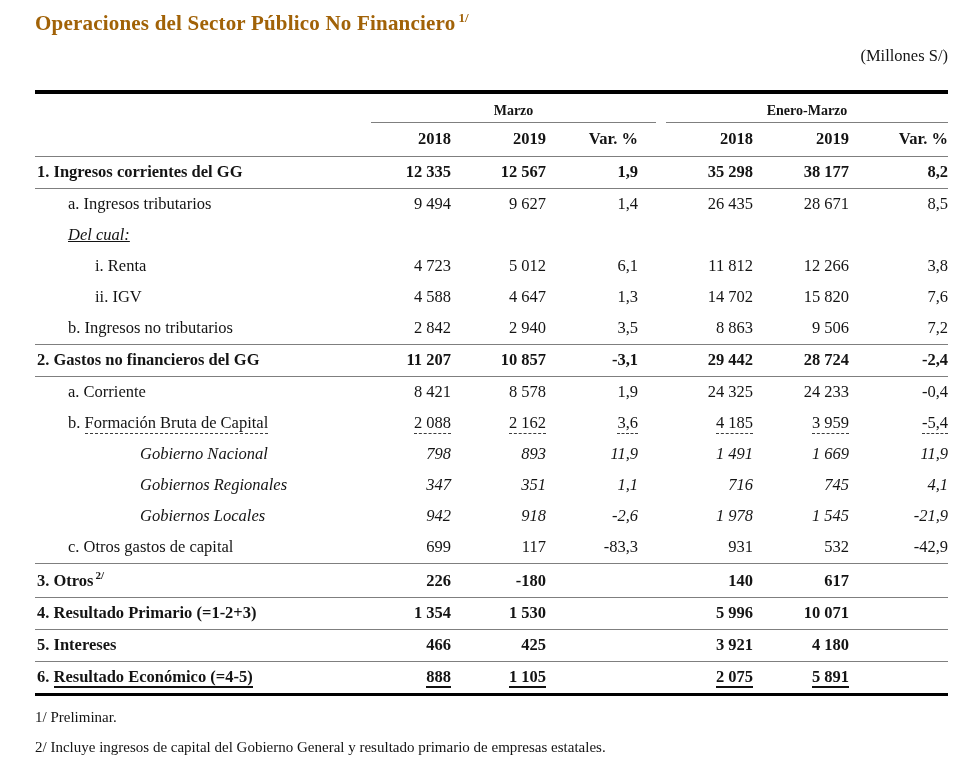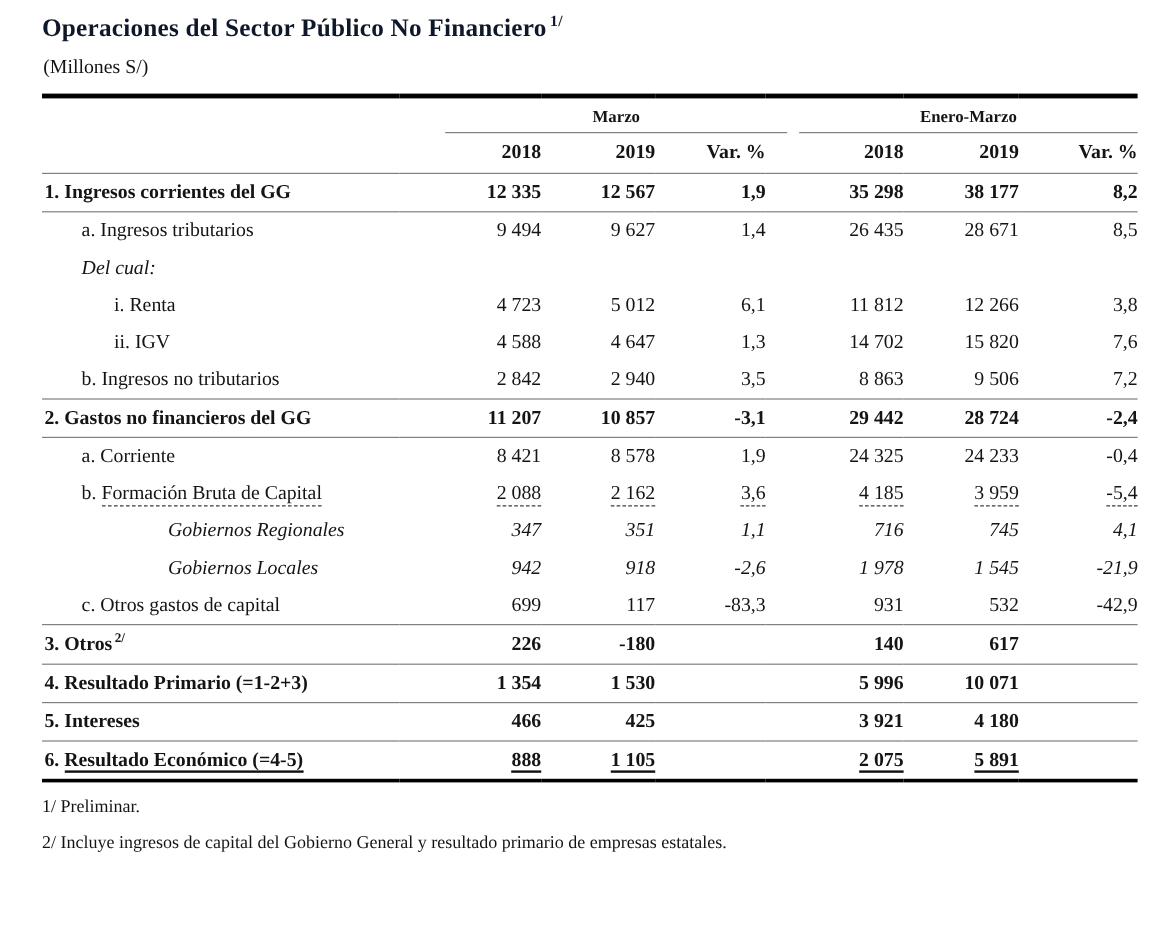--- a/index.html
+++ b/index.html
@@ -5,26 +5,26 @@
   html, body {
     margin: 0; padding: 0;
     background: #ffffff;
     width: 980px; height: 784px;
     font-family: "Liberation Serif", "DejaVu Serif", serif;
     color: #141414;
   }
   .page { padding: 6px 32px 0 35px; }
 
   .title {
-    font-size: 21px; font-weight: bold; color: #0f172a;
+    font-size: 21px; font-weight: bold; color: #a16207;
     margin: 4px 0 10px 0; letter-spacing: 0.2px;
   }
   .title sup { font-size: 13px; margin-left: 3px; }
 
-  .subtitle { font-size: 16.5px; margin: 0 0 12px 1px; }
+  .subtitle { font-size: 16.5px; margin: 0 0 24px 1px; text-align: right; }
 
   table.fiscal {
     width: 913px;
     border-collapse: collapse;
     table-layout: fixed;
     border-top: 4px solid #000;
     border-bottom: 3px solid #000;
   }
   col.c-label { width: 298px; }
   col.c-m18 { width: 118px; }
@@ -57,21 +57,21 @@
     padding: 5px 0 6px 0;
     text-align: right;
     white-space: nowrap;
     vertical-align: bottom;
   }
   tbody td.label { text-align: left; padding-left: 2px; }
 
   tr.main td { font-weight: bold; margin-top: 31px; }
   tr.sub td.label { padding-left: 33px; }
   tr.icap td { font-style: italic; }
-  tr.icap td.label { padding-left: 33px; }
+  tr.icap td.label { padding-left: 33px; text-decoration: underline; }
   tr.il2 td { }
   tr.il2 td.label { padding-left: 60px; }
   tr.il3 td { font-style: italic; }
   tr.il3 td.label { padding-left: 105px; }
 
   tr.line-top td { border-top: 1px solid #7f7f7f; }
   tr.line-bottom td { border-bottom: 1px solid #7f7f7f; }
 
   .u-dashed { border-bottom: 1px dashed #3c3c3c; padding-bottom: 1px; }
   .u-solid  { border-bottom: 2px solid #111;    padding-bottom: 0px; }
@@ -198,20 +198,29 @@
         <tr class="sub">
           <td class="label"><span>b. </span><span class="u-dashed">Formación Bruta de Capital</span></td>
           <td><span class="u-dashed">2 088</span></td>
           <td><span class="u-dashed">2 162</span></td>
           <td><span class="u-dashed">3,6</span></td>
           <td><span class="u-dashed">4 185</span></td>
           <td><span class="u-dashed">3 959</span></td>
           <td><span class="u-dashed">-5,4</span></td>
         </tr>
         <tr class="il3">
+          <td class="label"><span>Gobierno Nacional</span></td>
+          <td><span>798</span></td>
+          <td><span>893</span></td>
+          <td><span>11,9</span></td>
+          <td><span>1 491</span></td>
+          <td><span>1 669</span></td>
+          <td><span>11,9</span></td>
+        </tr>
+        <tr class="il3">
           <td class="label"><span>Gobiernos Regionales</span></td>
           <td><span>347</span></td>
           <td><span>351</span></td>
           <td><span>1,1</span></td>
           <td><span>716</span></td>
           <td><span>745</span></td>
           <td><span>4,1</span></td>
         </tr>
         <tr class="il3">
           <td class="label"><span>Gobiernos Locales</span></td>

